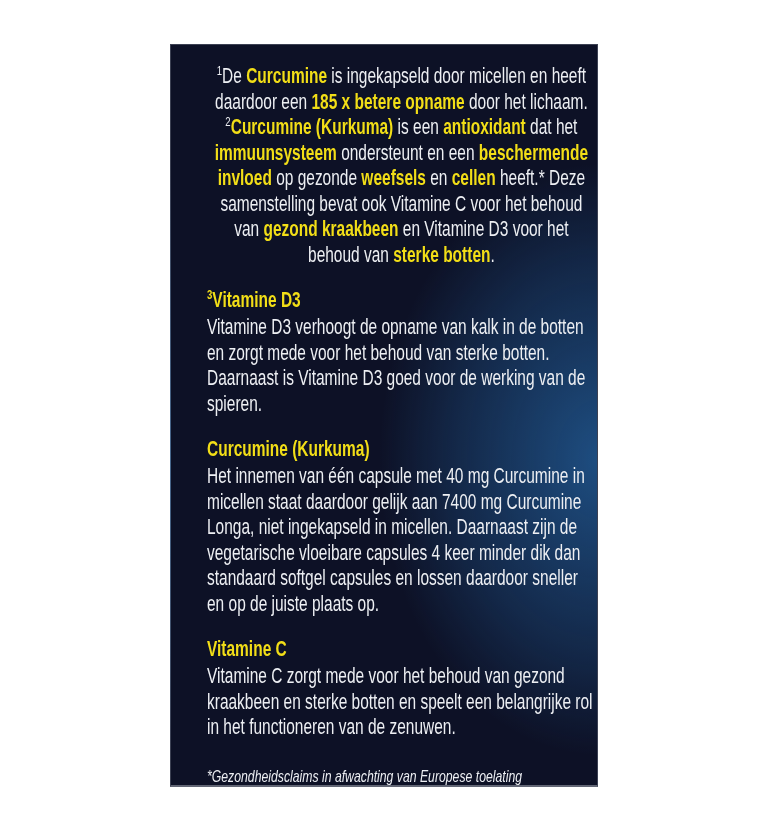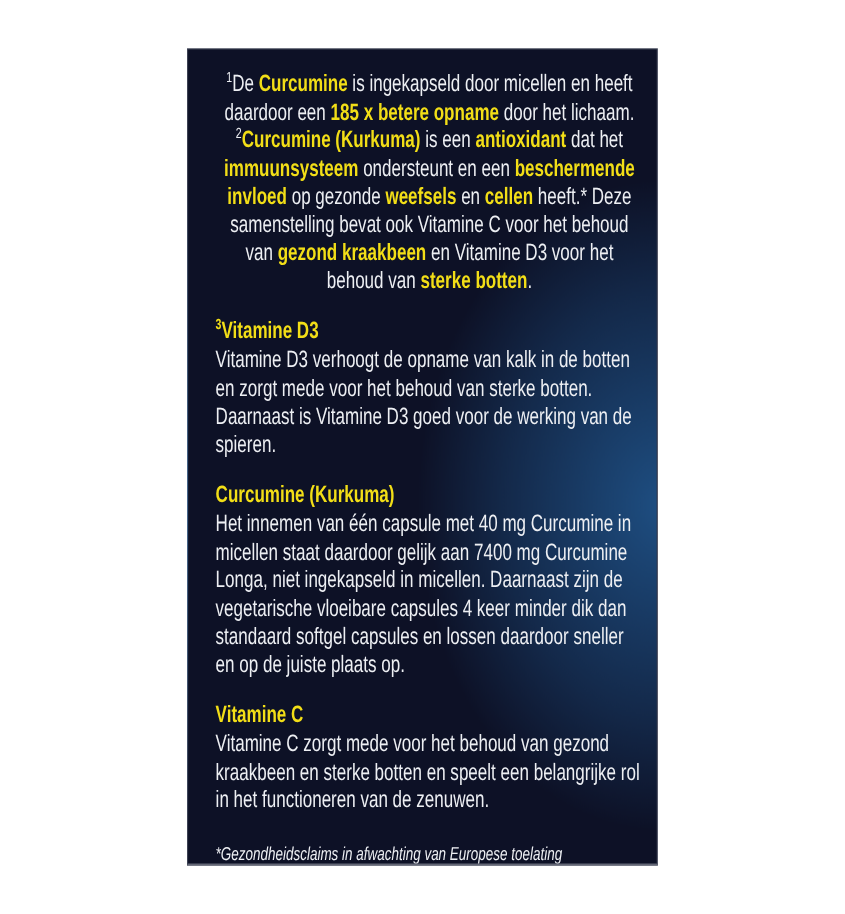--- a/index.html
+++ b/index.html
@@ -23,21 +23,21 @@
     height: 831px;
     background: var(--page-bg);
     overflow: hidden;
   }
   .panel {
     position: absolute;
     left: 170px;
     top: 44px;
     width: 428px;
     height: 743px;
-    padding: 19px 20px 0 25px;
+    padding: 19px 20px 0 36px;
     background:
       radial-gradient(ellipse 300px 400px at 101% 56%,
         rgba(40,115,185,0.62) 0%,
         rgba(40,115,185,0.24) 48%,
         rgba(40,115,185,0) 74%),
       var(--panel-bg);
     border: 1px solid rgba(150,155,167,0.35);
     border-bottom: 2px solid rgba(168,172,182,0.55);
     overflow: hidden;
   }

